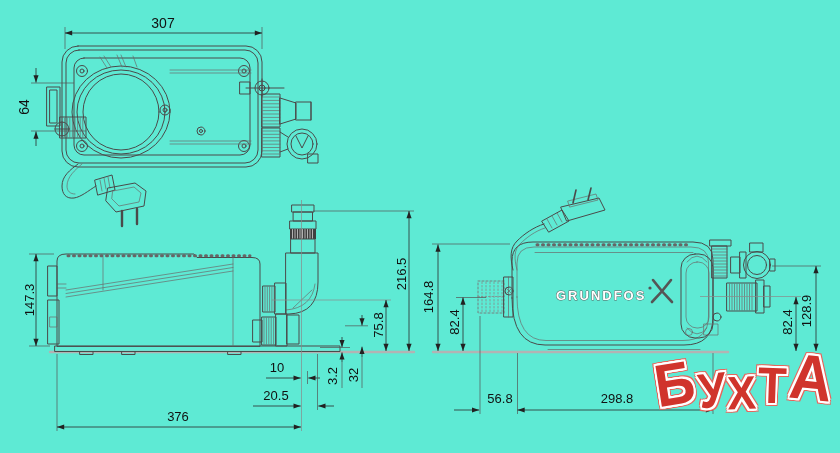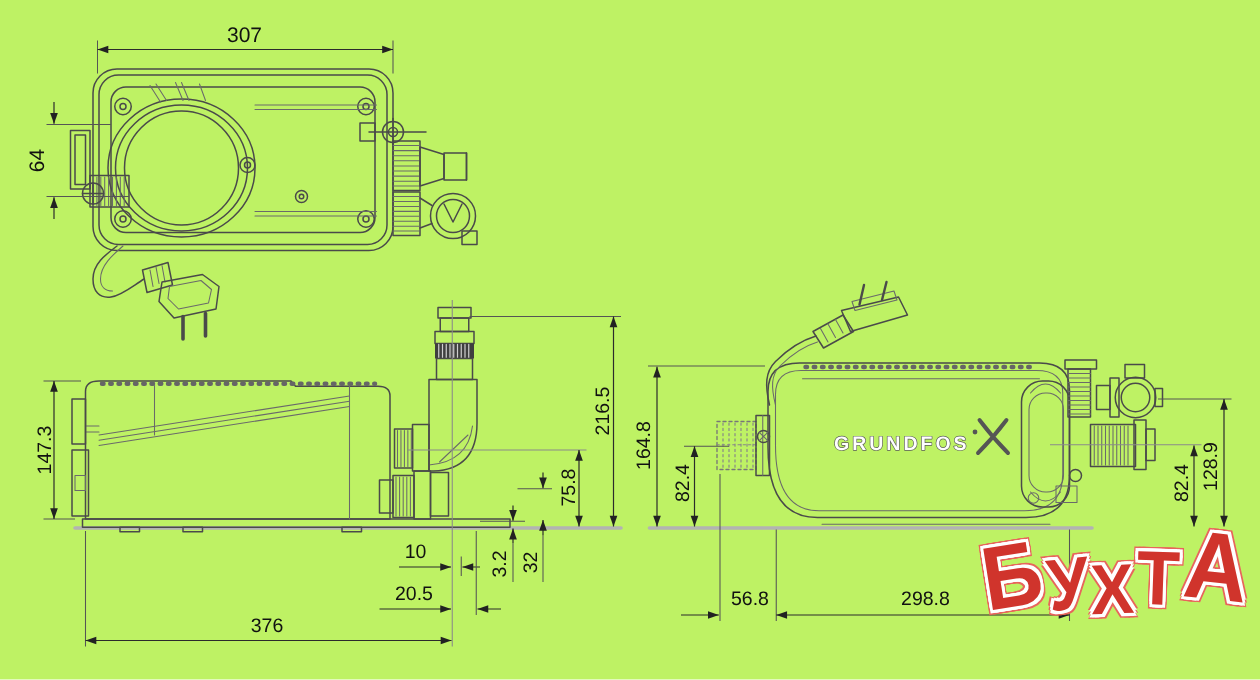--- a/index.html
+++ b/index.html
@@ -1,16 +1,16 @@
 <!DOCTYPE html>
 <html><head>
 <meta charset="utf-8">
 <style>
   html,body{margin:0;padding:0;background:#fff;}
-  #stage{position:relative;width:840px;height:453px;background:#bef264;overflow:hidden;
+  #stage{position:relative;width:840px;height:453px;background:#5eead4;overflow:hidden;
          font-family:"Liberation Sans",sans-serif;}
   svg{position:absolute;left:0;top:0;}
   .dr{fill:none;stroke:#4a4a4a;stroke-width:1;stroke-linejoin:round;stroke-linecap:round;}
   .dr2{fill:none;stroke:#6a6a6a;stroke-width:.7;}
   .dim{fill:none;stroke:#2b2b2b;stroke-width:.8;}
   .ext{fill:none;stroke:#555;stroke-width:.7;}
   .cl{fill:none;stroke:#8a8a8a;stroke-width:.7;}
   .ground{fill:none;stroke:#b3b3b3;stroke-width:2.4;}
   .dt{font:13px "Liberation Sans",sans-serif;fill:#111;}
   .dt14{font:14px "Liberation Sans",sans-serif;fill:#111;}

